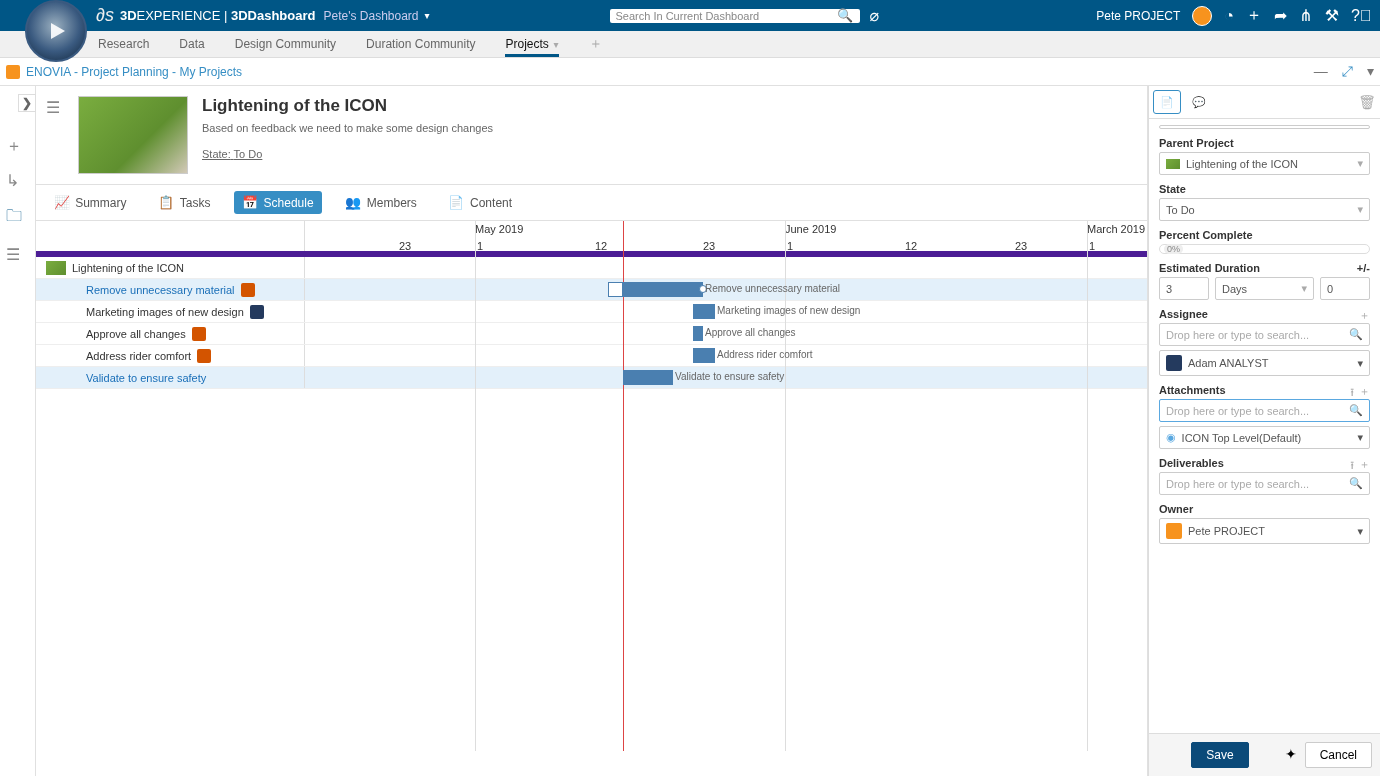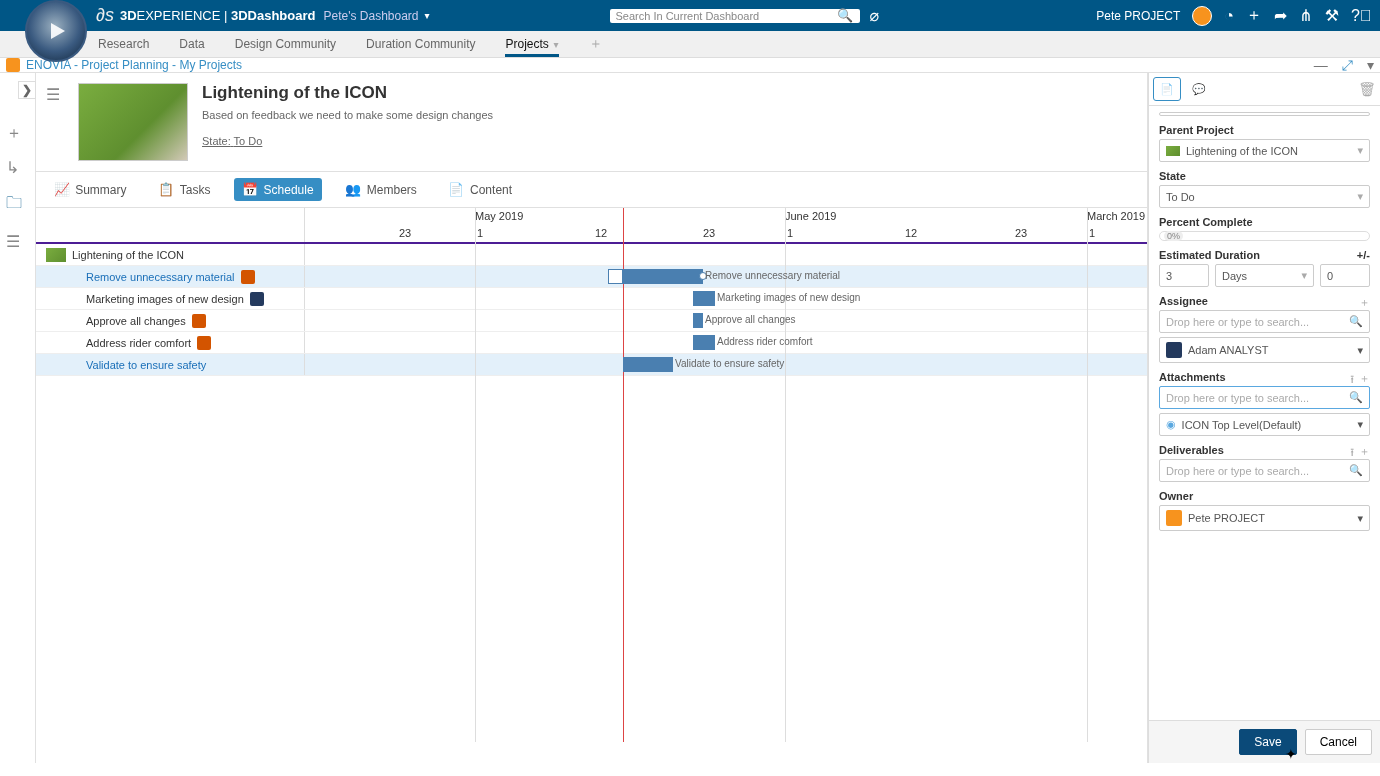--- a/index.html
+++ b/index.html
@@ -23,21 +23,21 @@
 .top-right .icon { font-size:16px; color:#fff; cursor:pointer; }
 
 
 .navtabs { height: 27px; background: #f0f0f0; display:flex; align-items:center; padding-left: 98px; gap: 30px; border-bottom:1px solid #ddd; font-size:12px; color:#666;}
 .navtabs .tab { padding: 6px 0; cursor:pointer;}
 .navtabs .tab.active { color:#111; border-bottom:3px solid #005686; padding-bottom:3px;}
 .navtabs .tab-caret { font-size:10px; color:#aaa; margin-left:2px;}
 .navtabs .plus { color:#aaa; font-size:14px;}
 
 
-.crumb { height: 15px; display:flex; align-items:center; padding:4px 6px; border-bottom:1px solid #e0e0e0; color:#368ec4; font-size:12px; gap:6px;}
+.crumb { height: 28px; display:flex; align-items:center; padding:4px 6px; border-bottom:1px solid #e0e0e0; color:#368ec4; font-size:12px; gap:6px;}
 .crumb .sq { width:14px; height:14px; background:#f7931e; border-radius:2px; display:inline-block;}
 .crumb .right-icons { margin-left:auto; display:flex; gap:14px; color:#777; font-size:14px;}
 
 
 .main { display:flex; height: 690px; position:relative;}
 
 
 .leftcol { width: 36px; border-right:1px solid #e0e0e0; position:relative;}
 .collapse-handle { position:absolute; right:-1px; top:8px; width:18px; height:18px; border:1px solid #ddd; background:#fff; display:flex; align-items:center; justify-content:center; font-weight:bold; color:#666;}
 .leftcol .rail-icons { position:absolute; top:50px; left:6px; display:flex; flex-direction:column; gap:14px; color:#888; font-size:16px;}
@@ -57,21 +57,21 @@
 
 
 .subtabs { display:flex; align-items:center; gap:16px; padding:6px 10px; border-bottom:1px solid #e0e0e0; font-size:12px; color:#555;}
 .st { display:flex; align-items:center; gap:5px; cursor:pointer; padding:4px 8px; border-radius:3px;}
 .st .ico { color:#888; font-size:13px;}
 .st.active { background:#368ec4; color:#fff;}
 .st.active .ico { color:#fff;}
 
 
 .gantt { flex:1; display:flex; flex-direction:column; overflow:hidden; position: relative;}
-.ghead { display:flex; border-bottom:2px solid #4c1d95; height:36px; font-size:11px; color:#555; position:relative;}
+.ghead { display:flex; border-bottom:6px solid #4c1d95; height:36px; font-size:11px; color:#555; position:relative;}
 .gleft { width: 269px; border-right:1px solid #ddd; flex-shrink:0;}
 .gtime { flex:1; position:relative;}
 .gtime .month { position:absolute; top:2px; font-size:11px; color:#333;}
 .gtime .day { position:absolute; top:19px; font-size:11px; color:#333;}
 .gtime .vline { position:absolute; top:0; bottom:-500px; width:1px; background:#ddd;}
 .gtime .today { position:absolute; top:0; bottom:-500px; width:1px; background:#d44;}
 
 .grow { display:flex; height:22px; border-bottom:1px solid #eee; font-size:11px;}
 .grow.sel { background:#e3f0fa;}
 .gl { width:269px; border-right:1px solid #ddd; display:flex; align-items:center; padding-left:10px; gap:6px; flex-shrink:0;}
@@ -107,21 +107,21 @@
 .dates-row { display:flex; justify-content:space-between; font-size:11px;}
 .dates-sub { display:flex; justify-content:space-between; font-size:10px; color:#999;}
 .dur-row { display:flex; gap:6px;}
 .dur-row .field { flex:1;}
 .rp-sec { position:relative;}
 .rp-sec .plus-ico { position:absolute; right:0; top:0; color:#aaa; cursor:pointer;}
 .rp-sec .dl-ico { position:absolute; right:16px; top:0; color:#aaa; cursor:pointer;}
 .assignee-chip { border:1px solid #ccc; padding:4px 6px; border-radius:2px; display:flex; align-items:center; gap:6px;}
 .assignee-chip .av2 { width:16px; height:16px; background:#243a5e; border-radius:2px;}
 .footer-btns { position:absolute; bottom:0; left:0; right:0; padding:8px; background:#f5f5f5; display:flex; justify-content:flex-end; gap:8px; border-top:1px solid #ddd;}
-.btn { padding:5px 14px; border:1px solid #ccc; background:#fff; font-size:12px; cursor:pointer; border-radius:2px;}
+.btn { padding:5px 14px; border:1px solid #ccc; background:#fff; font-size:12px; cursor:pointer; border-radius:2px;margin-left:48px;}
 .btn.primary { background:#0b4a79; color:#fff; border-color:#0b4a79;}
 .field.hl { border:1px solid #5aa8e0;}
 
 
 .cursor-img { position:absolute; z-index:200; font-size:14px; color:#000; pointer-events:none;}
 </style>
 </head>
 <body>
 
 <div class="topbar">

